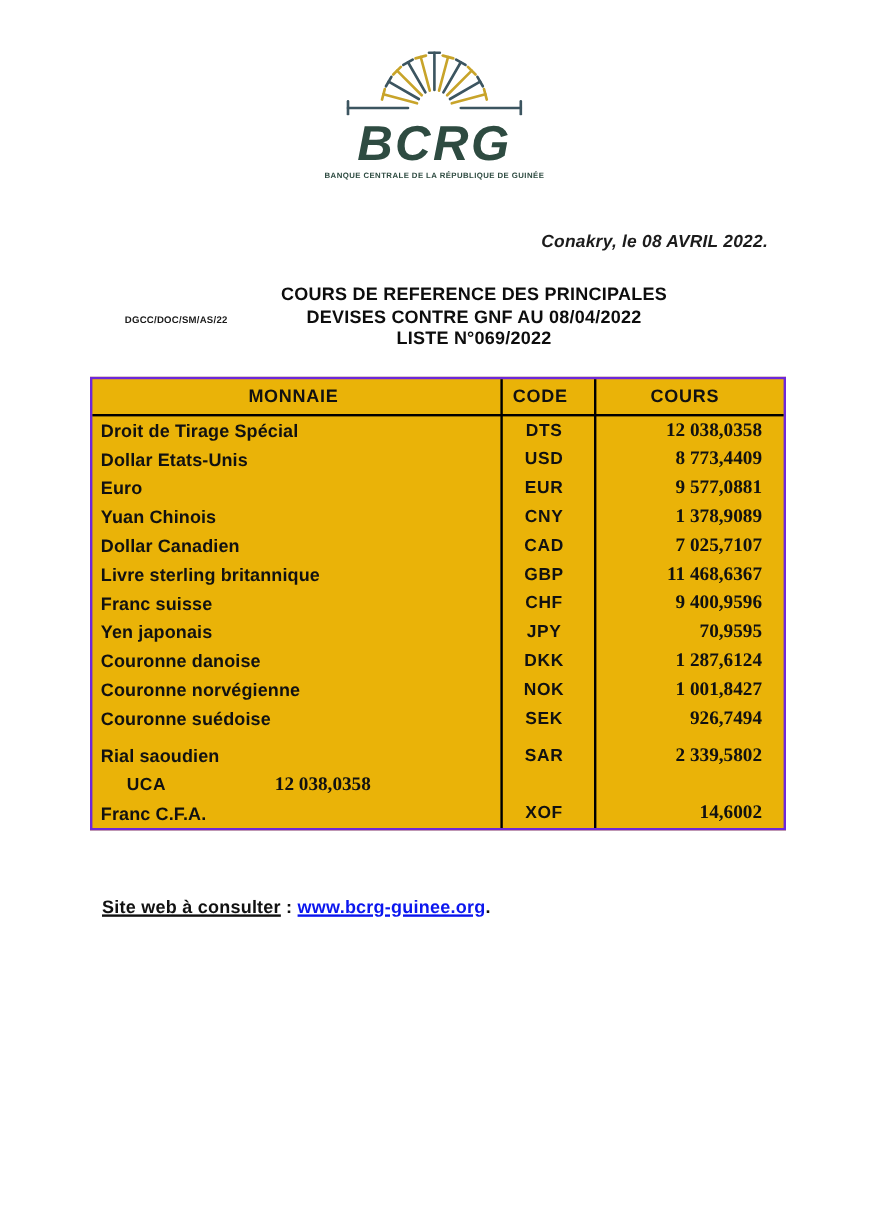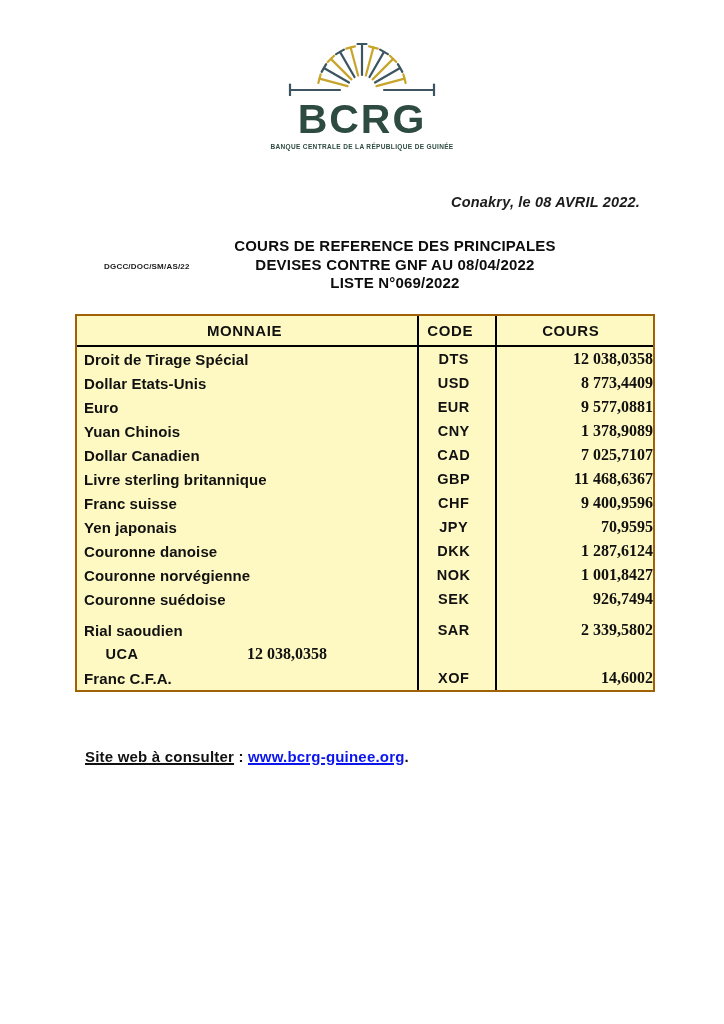--- a/index.html
+++ b/index.html
@@ -16,20 +16,21 @@
   
   .logo-block {
     position: absolute; top: 42px; left: 0; width: 100%;
     display: flex; flex-direction: column; align-items: center;
   }
   .logo-fan { display: block; }
   .logo-text {
     font-size: 41px; font-weight: 800; letter-spacing: 2px;
     color: #2e4b41; line-height: 1.0; margin-top: 3px;
     font-family: "Liberation Sans", sans-serif;
+    font-style: italic;
   }
   .logo-caption {
     font-size: 6.5px; font-weight: 700; letter-spacing: 0.35px;
     color: #2e4b41; margin-top: 3px; white-space: nowrap;
   }
 
   
   .date-line {
     position: absolute; top: 194px; right: 84px;
     font-style: italic; font-weight: 600; font-size: 14.5px;
@@ -44,21 +45,21 @@
   .doc-title {
     position: absolute; top: 237px; left: 180px; width: 430px;
     text-align: center; font-weight: 800; font-size: 15px;
     line-height: 18.5px; color: #0d0d0d; letter-spacing: 0.2px;
   }
 
   
   .rate-table {
     position: absolute; left: 75px; top: 314px;
     width: 580px; height: 378px;
-    border: 2px solid #a16207; background: #fef9c3;
+    border: 2px solid #6d28d9; background: #eab308;
   }
   .vline { position: absolute; top: 0; bottom: 0; width: 2px; background: #000000; }
   .vline-1 { left: 340px; }
   .vline-2 { left: 418px; }
   .thead {
     display: flex; height: 31px; border-bottom: 2px solid #000000;
     align-items: center; font-weight: 800; font-size: 15px; letter-spacing: 0.6px;
   }
   .col-monnaie { width: 342px; }
   .col-code { width: 78px; }
@@ -69,21 +70,21 @@
   .cell-monnaie {
     width: 342px; padding-left: 7px; font-weight: 800; font-size: 15px;
     white-space: nowrap; overflow: hidden; letter-spacing: 0.1px;
   }
   .cell-code {
     width: 78px; text-align: center; font-weight: 800; font-size: 14.5px;
     letter-spacing: 0.5px;
     padding-left: 12px;
   }
   .cell-cours {
-    width: 172px; text-align: right; padding-right: 0;
+    width: 172px; text-align: right; padding-right: 18px;
     font-family: "Liberation Serif", "DejaVu Serif", serif;
     font-weight: 700; font-size: 16px;
   }
 
   
   .site-line {
     position: absolute; top: 748px; left: 85px;
     font-size: 15px; font-weight: 800; letter-spacing: 0.2px;
   }
   .site-label { text-decoration: underline; text-decoration-thickness: 1.5px; }

